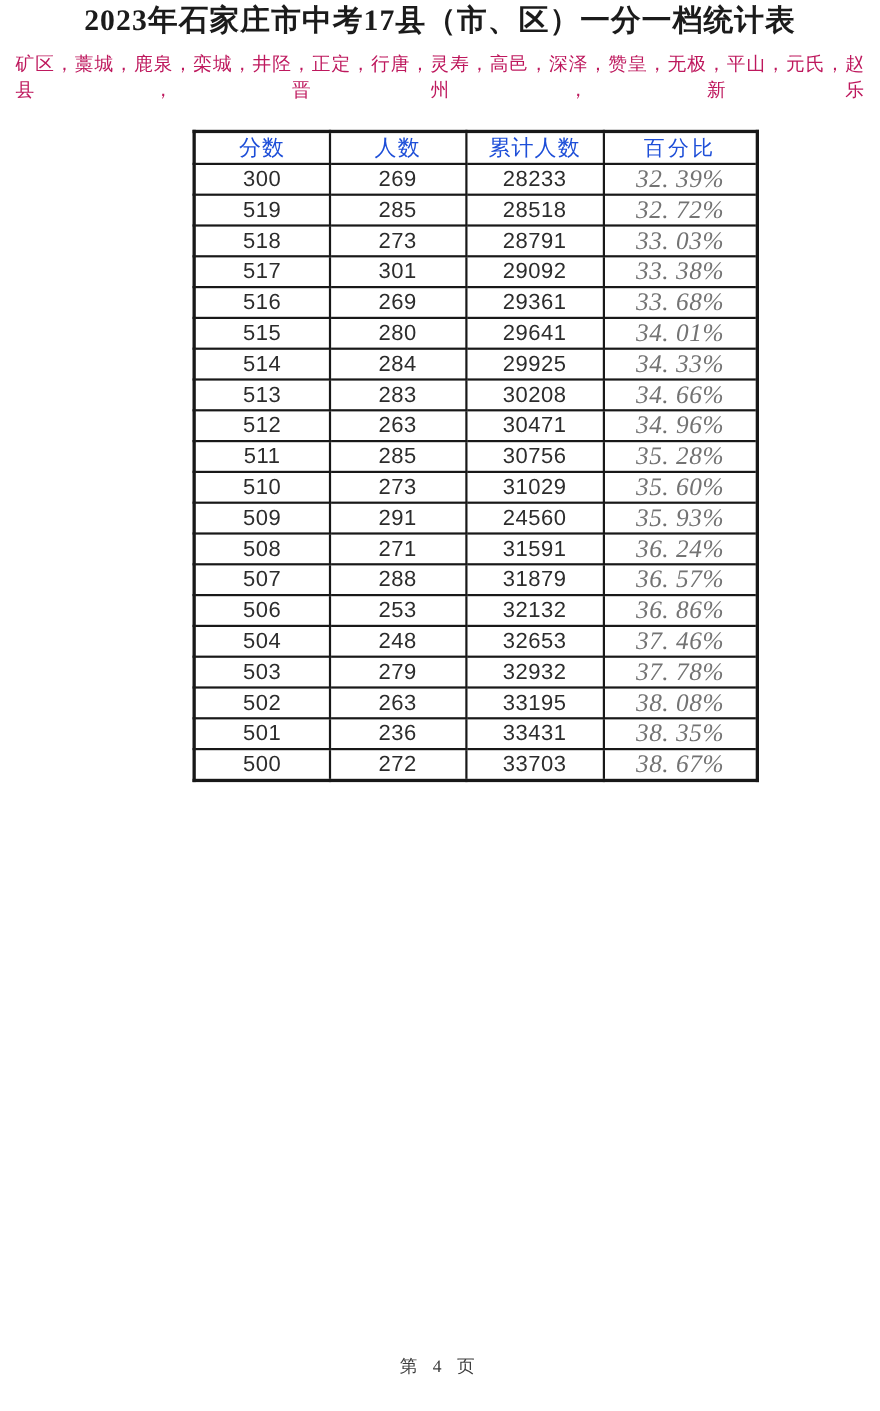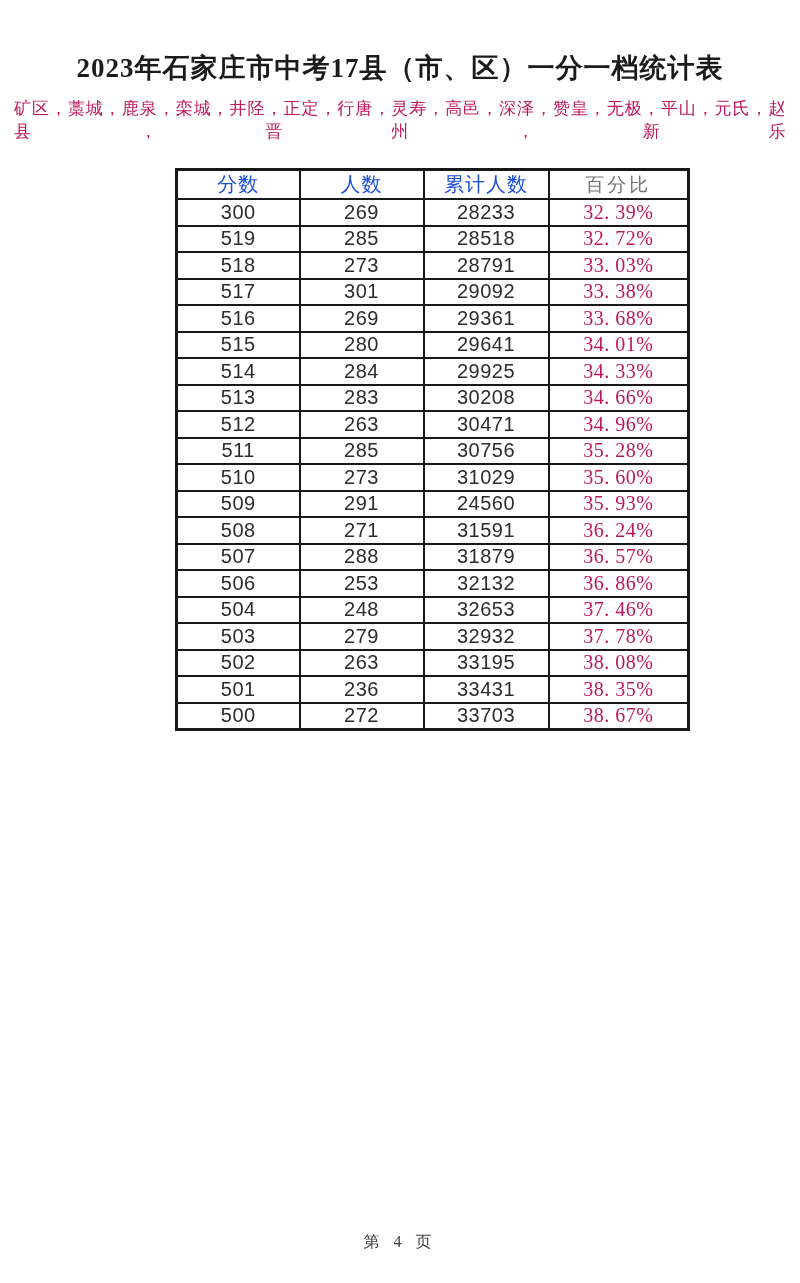--- a/index.html
+++ b/index.html
@@ -5,21 +5,21 @@
   * { box-sizing: border-box; }
   html, body { margin: 0; padding: 0; }
   body {
     width: 800px;
     height: 1283px;
     background: #ffffff;
     position: relative;
     overflow: hidden;
     font-family: "Liberation Sans", sans-serif;
   }
-  .doc-header { padding-top: 50px; }
+  .doc-header { }
   .title {
     margin: 0;
     text-align: center;
     font-family: "Liberation Serif", serif;
     font-size: 27px;
     font-weight: 700;
     color: #1b1b1b;
     letter-spacing: 1px;
   }
   .subtitle {
@@ -49,34 +49,35 @@
     white-space: nowrap;
   }
   .score-table thead th {
     font-size: 20px;
     font-weight: 400;
     color: #1d4ed8;
     letter-spacing: 1px;
   }
   .score-table thead th.pct-head {
     font-family: "Liberation Serif", serif;
-    color: #737373;
+    color: #1d4ed8;
     font-size: 19px;
     letter-spacing: 3px;
   }
   .score-table td.num {
     font-size: 20px;
     color: #2c2c2c;
     letter-spacing: 0.5px;
   }
   .score-table td.pct {
     font-family: "Liberation Serif", serif;
-    font-size: 20px;
-    color: #be185d;
+    font-size: 23px;
+    color: #737373;
     letter-spacing: 0.5px;
+    font-style: italic;
   }
   .page-footer {
     position: absolute;
     left: 0;
     bottom: 30px;
     width: 100%;
     text-align: center;
     font-family: "Liberation Serif", serif;
     font-size: 16px;
     color: #3d3d3d;

